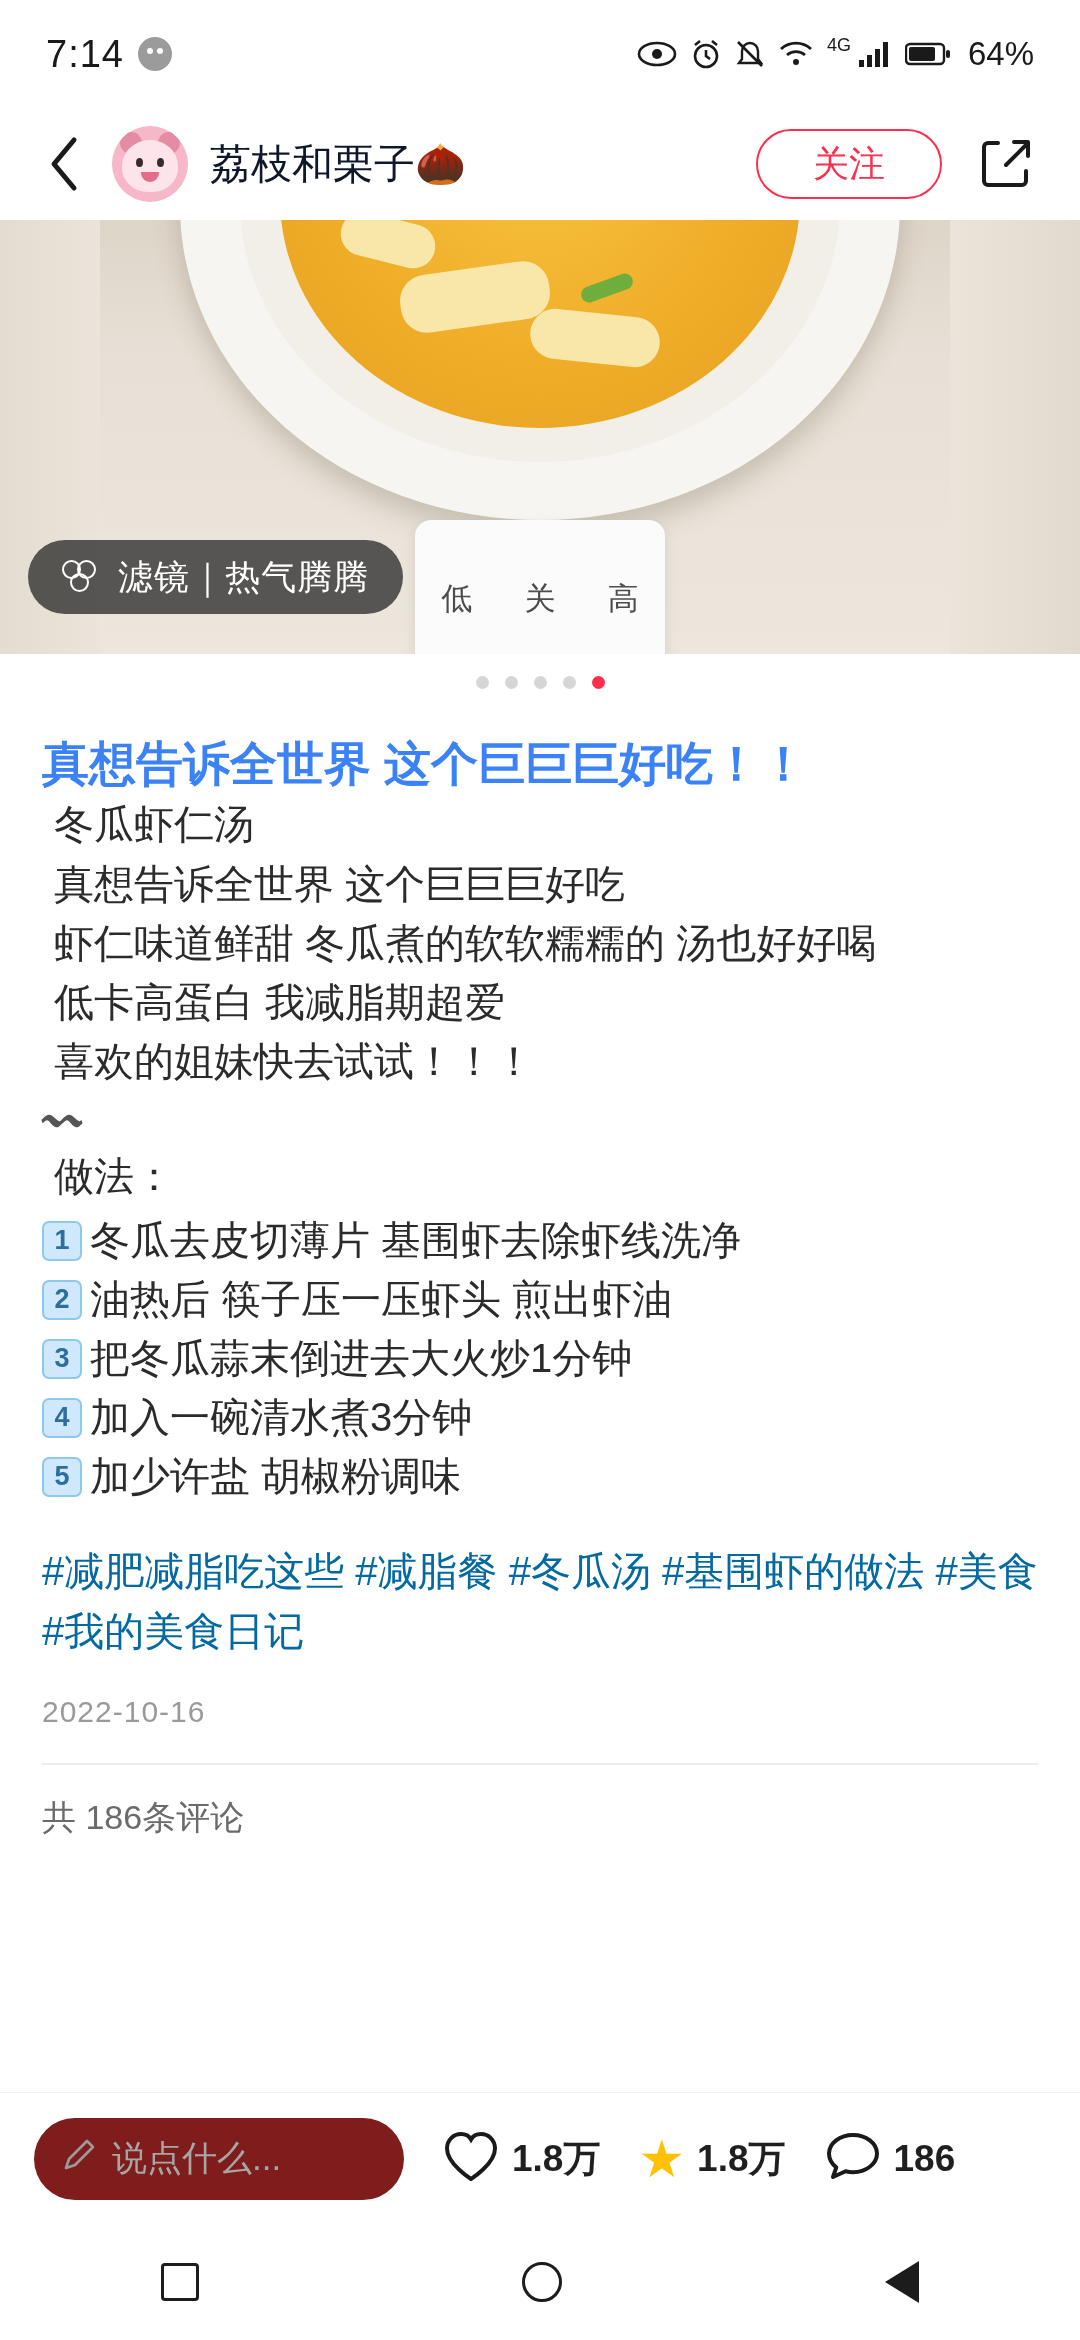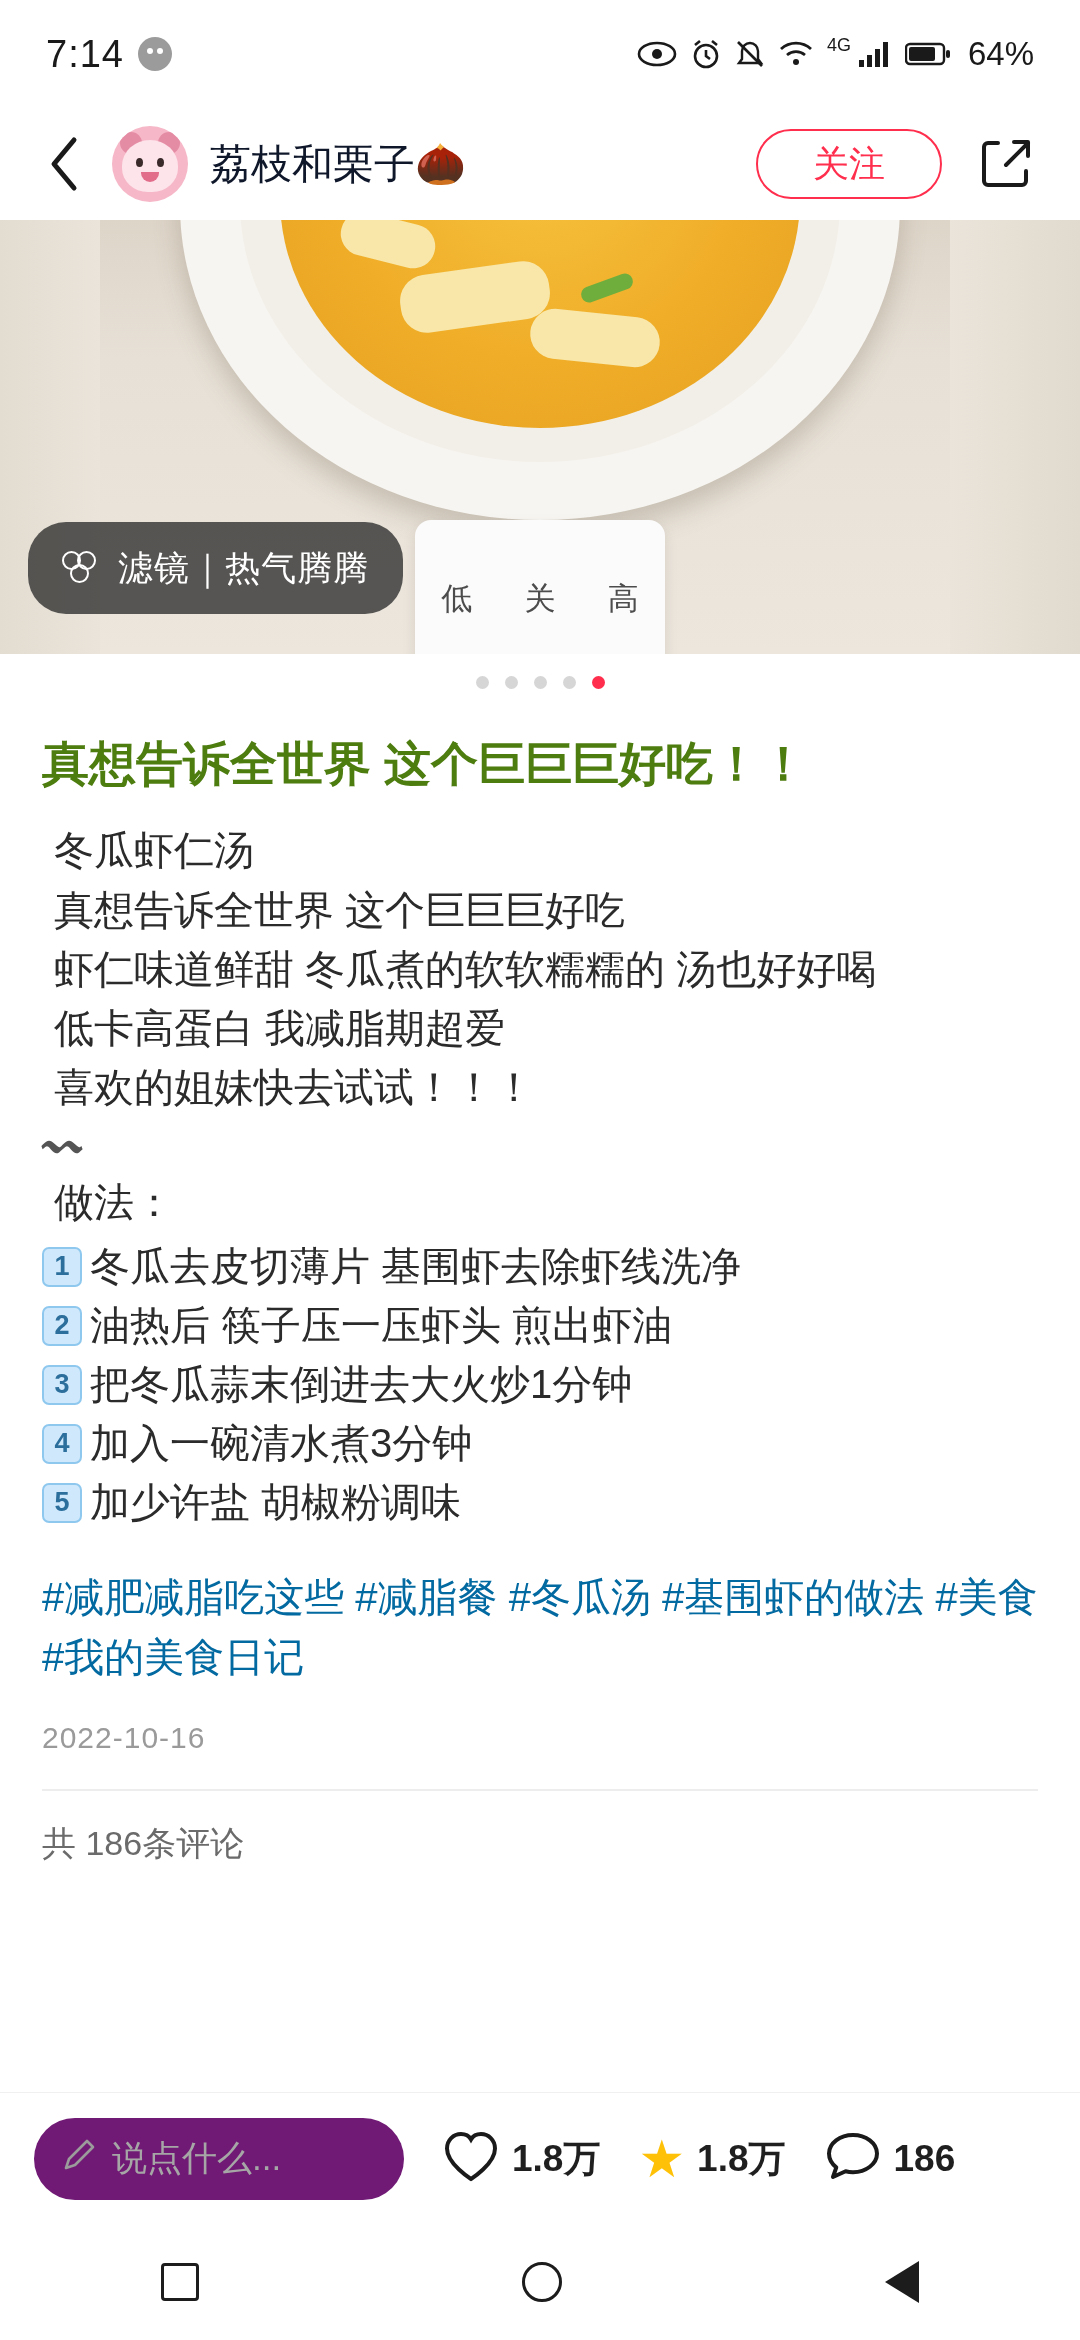--- a/index.html
+++ b/index.html
@@ -220,21 +220,21 @@
     left: 0; right: 0; top: 58px;
     display: flex;
     justify-content: space-around;
     font-size: 31px;
     color: #4c4c4c;
   }
   .filter-chip {
     position: absolute;
     left: 28px;
     bottom: 40px;
-    height: 92px;
+    height: 74px;
     padding: 0 34px;
     background: rgba(40,40,40,0.76);
     color: #ffffff;
     border-radius: 38px;
     display: flex;
     align-items: center;
     gap: 18px;
     font-size: 35px;
     letter-spacing: 1px;
   }
@@ -270,23 +270,22 @@
   }
   .dots-row i.active { background: #ff2e4d; }
 
   
   .content {
     padding: 22px 42px 0 42px;
   }
   .post-title {
     font-size: 47px;
     line-height: 1.35;
-    color: #4d7c0f;
+    color: #3b82f6;
     font-weight: bold;
-    margin-bottom: 26px;
   }
   .post-body {
     font-size: 40px;
     line-height: 1.48;
     color: #2b2b2b;
   }
   .post-body .ln { display: block; margin-left: 12px; }
   .wave {
     display: block;
     font-size: 40px;
@@ -347,21 +346,21 @@
     background: #ffffff;
     display: flex;
     align-items: center;
     padding: 0 34px;
     border-top: 1px solid #f0f0f0;
   }
   .comment-input {
     width: 370px;
     height: 82px;
     border-radius: 41px;
-    background: #701a75;
+    background: #7f1d1d;
     display: flex;
     align-items: center;
     padding: 0 26px;
     gap: 14px;
   }
   .comment-input .ph {
     font-size: 35px;
     color: #a6a6a6;
   }
   .act {

